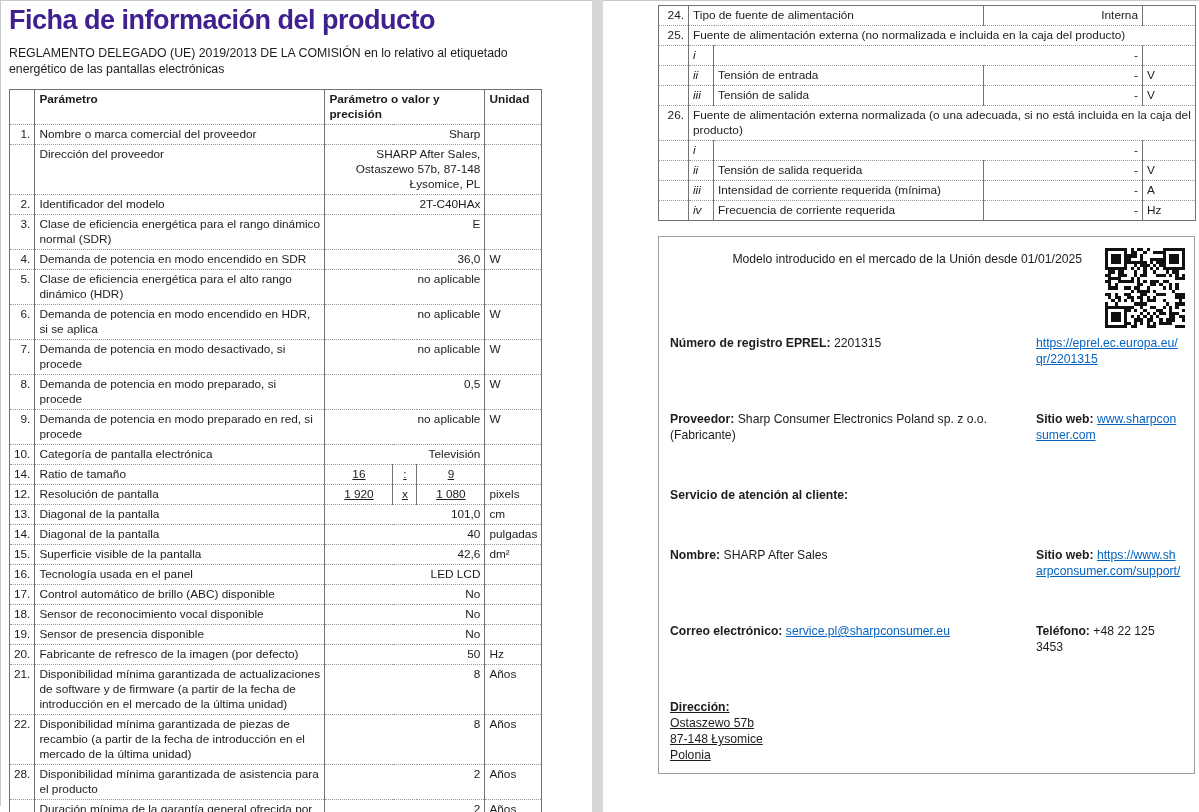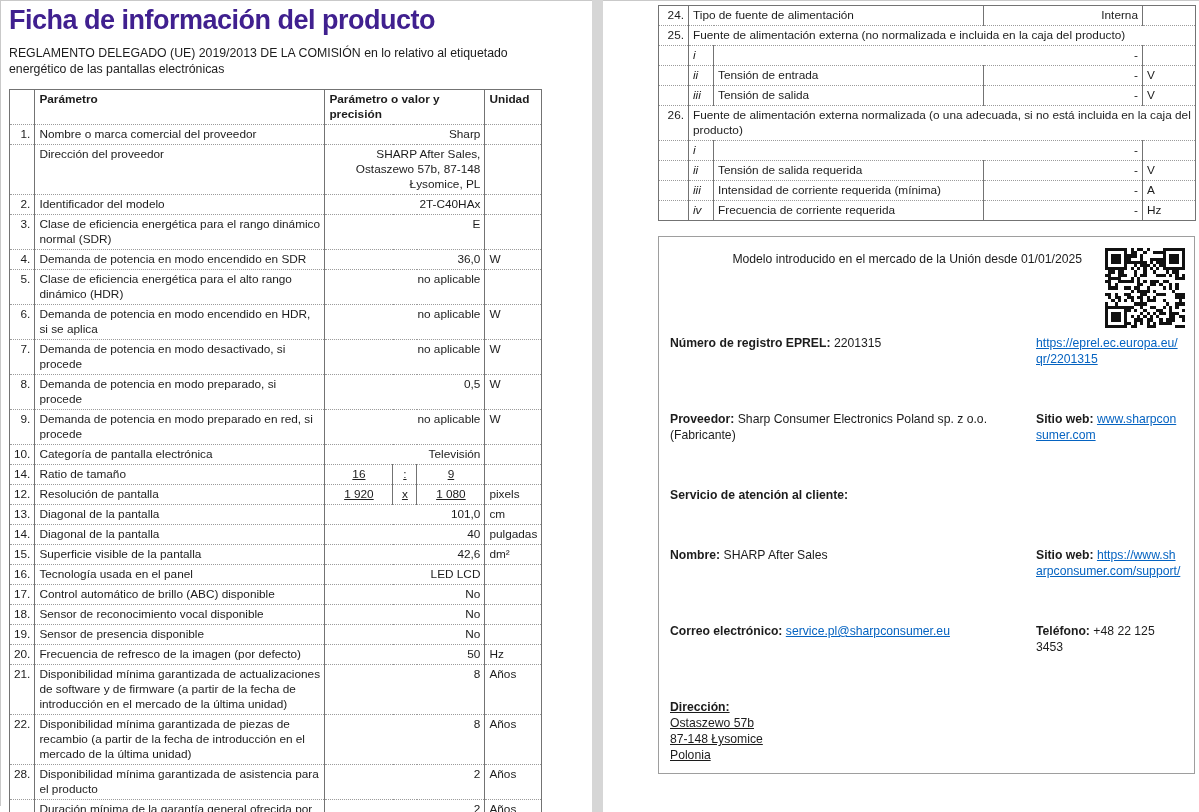--- a/index.html
+++ b/index.html
@@ -203,21 +203,21 @@
             <td class="unit"></td>
           </tr>
           <tr>
             <td class="num">19.</td>
             <td class="plabel">Sensor de presencia disponible</td>
             <td class="vr" colspan="3">No</td>
             <td class="unit"></td>
           </tr>
           <tr>
             <td class="num">20.</td>
-            <td class="plabel">Frecuencia de refresco de la imagen (por defecto)</td>
+            <td class="plabel">Fabricante de refresco de la imagen (por defecto)</td>
             <td class="vr" colspan="3">50</td>
             <td class="unit">Hz</td>
           </tr>
           <tr>
             <td class="num">21.</td>
             <td class="plabel">Disponibilidad mínima garantizada de actualizaciones de software y de firmware (a partir de la fecha de introducción en el mercado de la última unidad)</td>
             <td class="vr" colspan="3">8</td>
             <td class="unit">Años</td>
           </tr>
           <tr>

